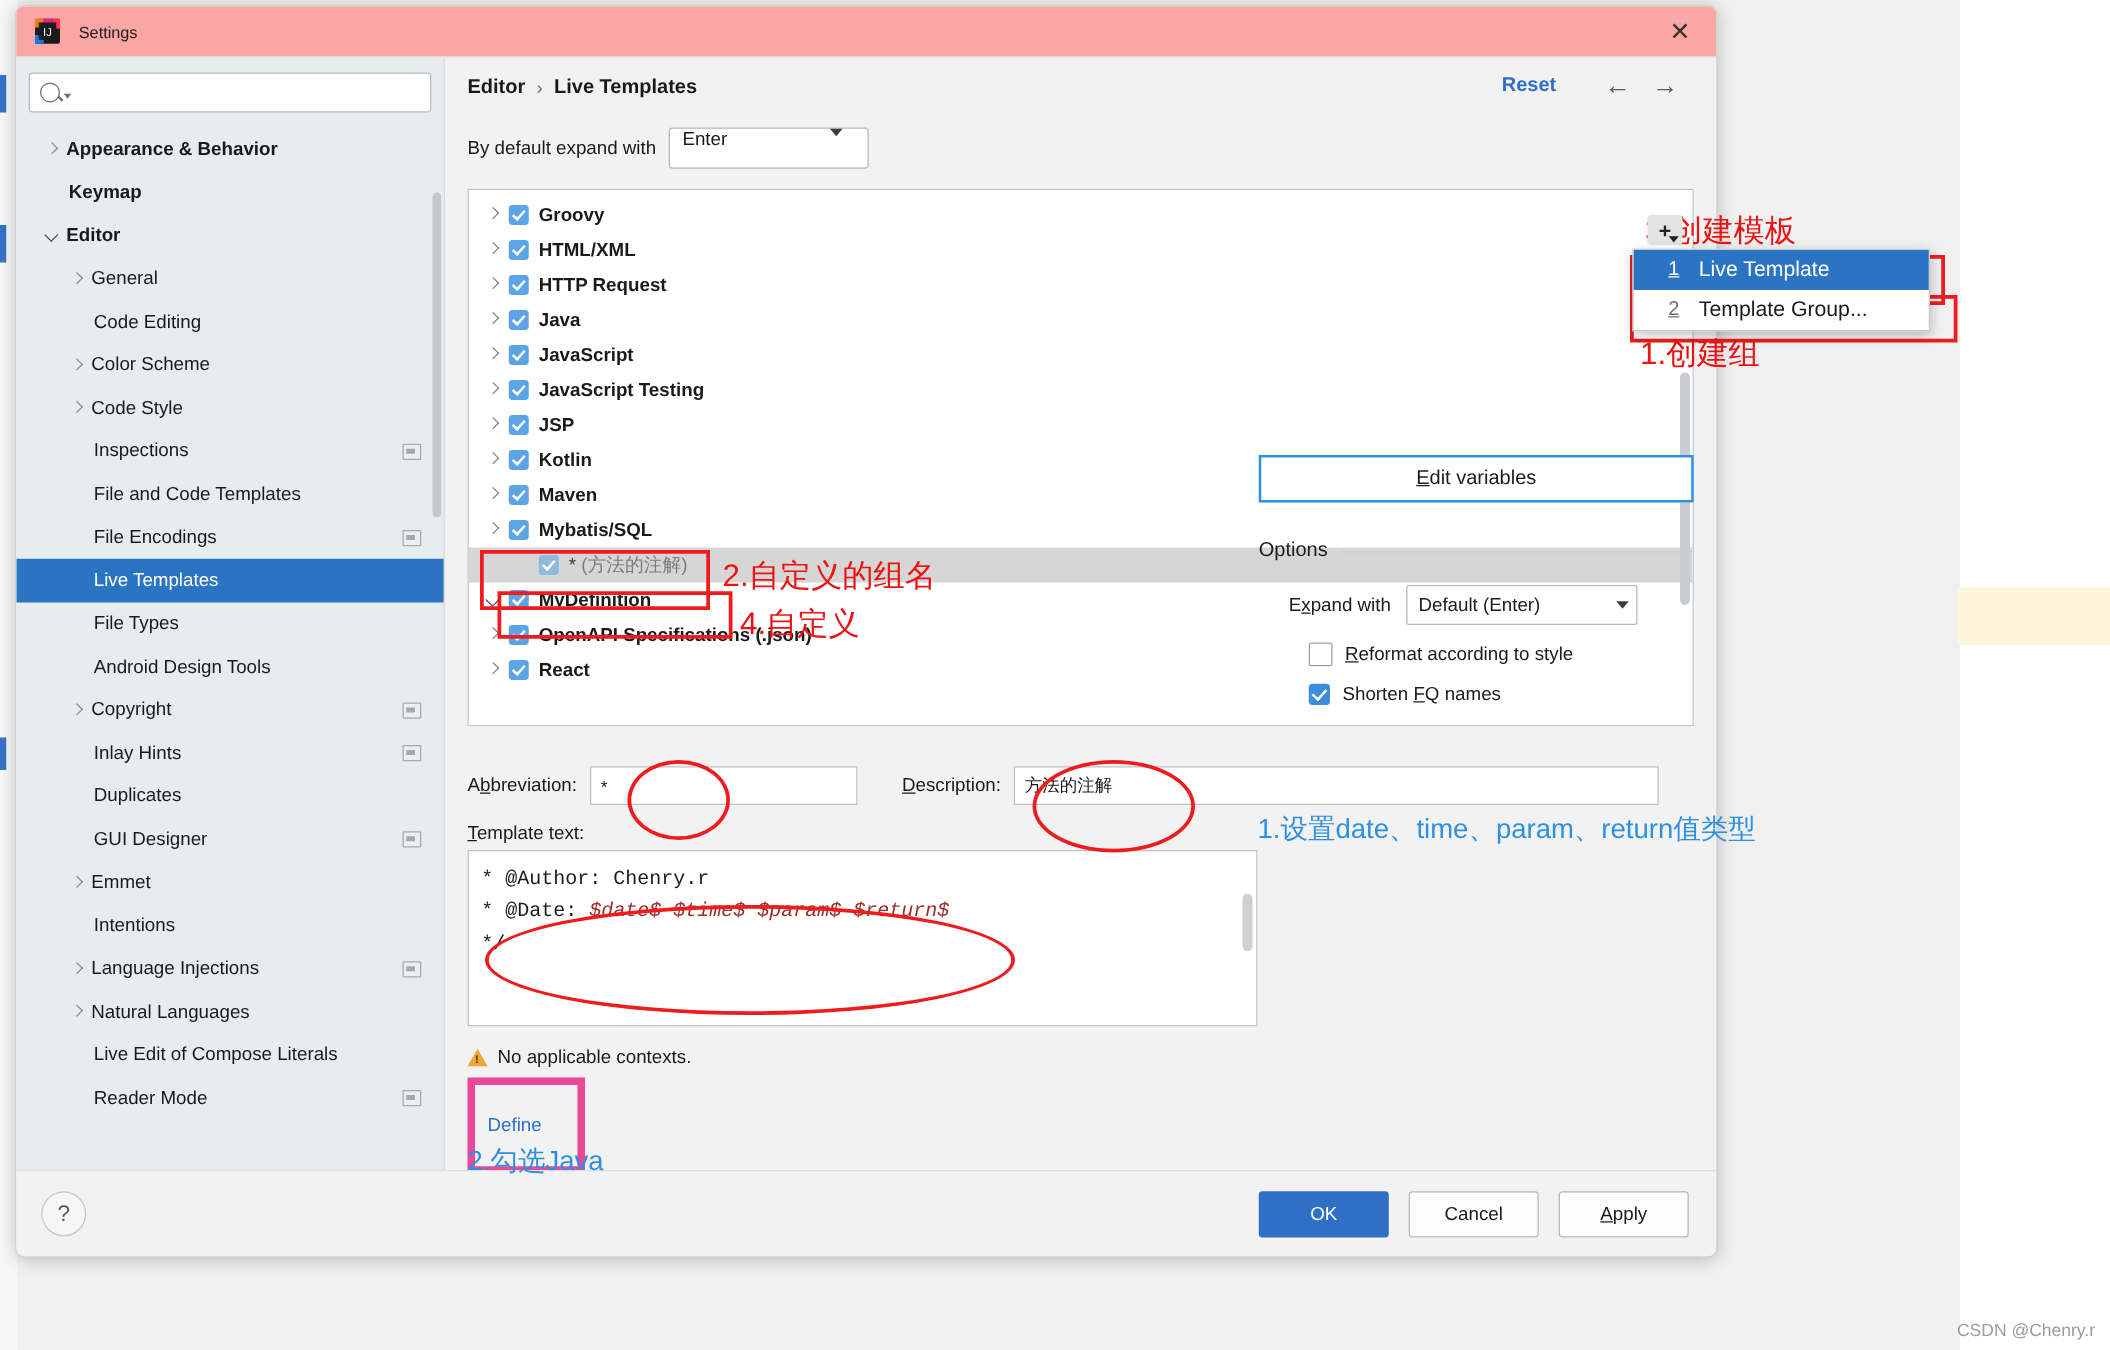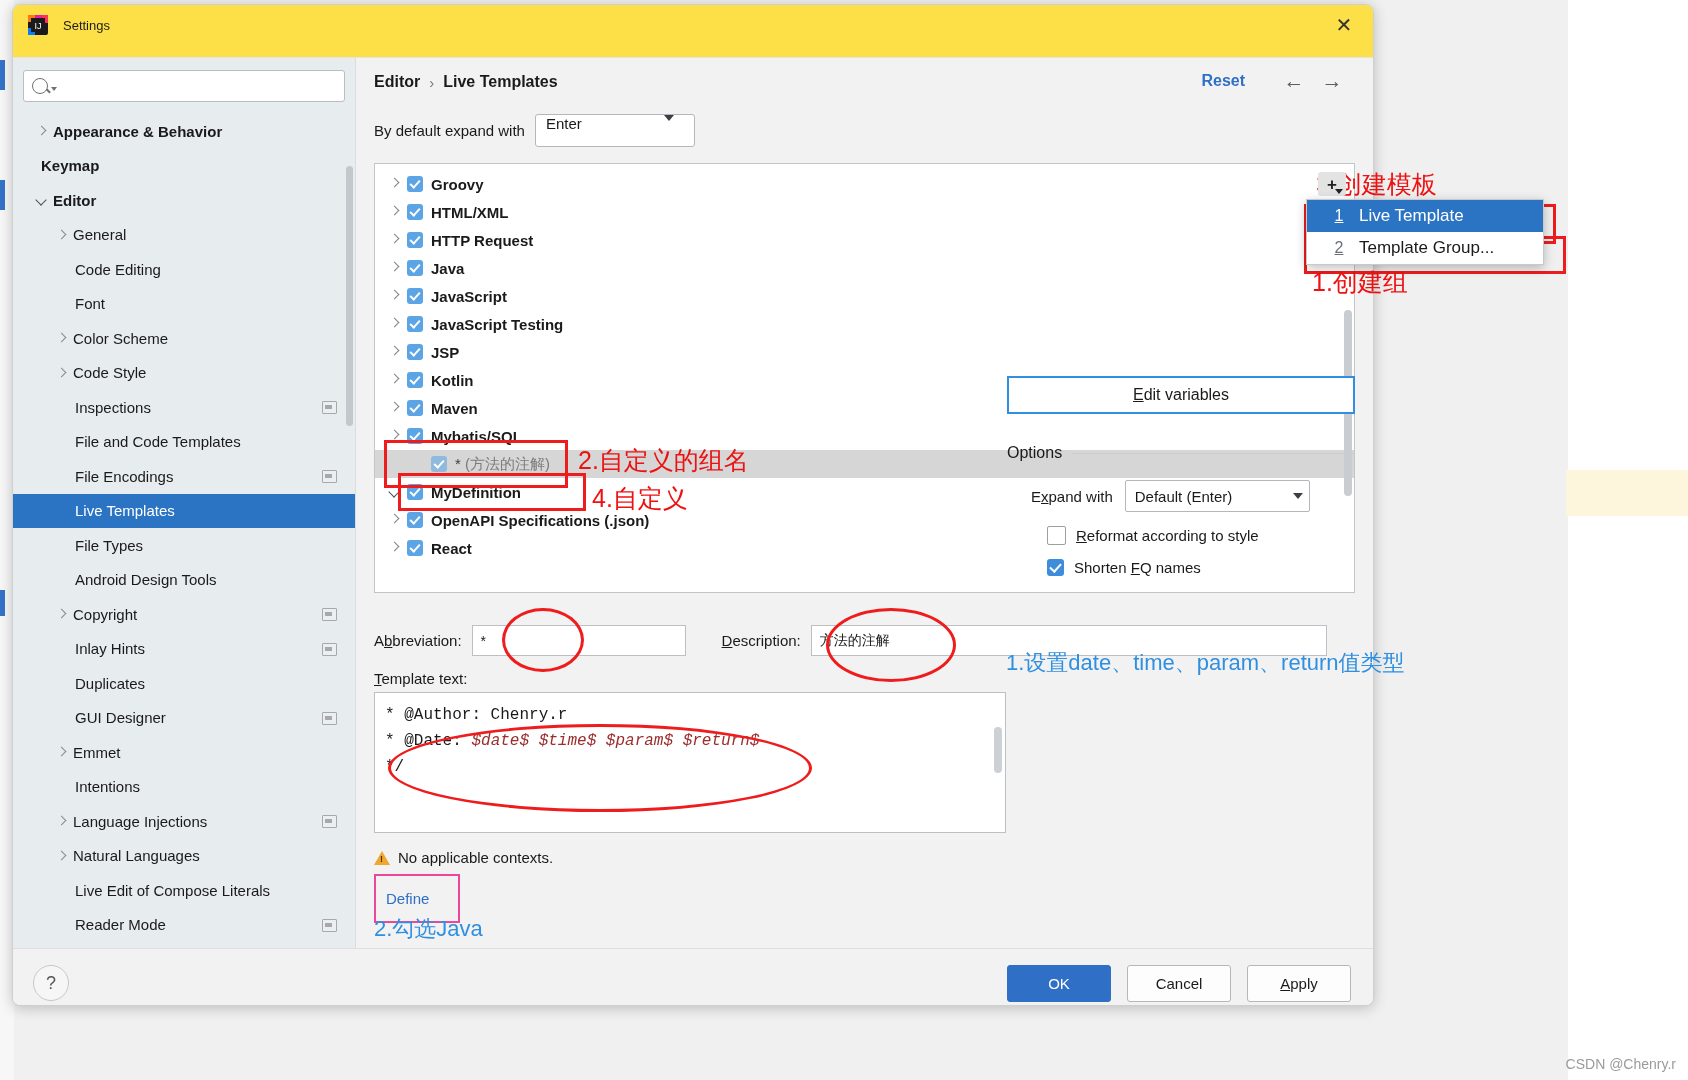--- a/index.html
+++ b/index.html
@@ -21,22 +21,22 @@
   
   .dialog{
     position:absolute;left:12px;top:4px;width:1360px;height:1000px;
     background:#f2f2f2;
     border:1px solid #cfcfcf;
     border-radius:8px;
     box-shadow:0 2px 14px rgba(0,0,0,.22);
     overflow:hidden;
   }
   .titlebar{
-    height:40px;background:#fde047;border-bottom:1px solid #e4e4e4;
-    display:flex;align-items:center;padding:0 6px 12px 14px;position:relative;
+    height:40px;background:#fca5a5;border-bottom:1px solid #e4e4e4;
+    display:flex;align-items:center;padding:0 6px 0 14px;position:relative;
   }
   .app-icon{width:22px;height:22px;margin-right:14px;flex:0 0 auto;position:relative;}
   .title-text{font-size:13px;color:#1d1d1d;}
   .close-btn{
     position:absolute;right:14px;top:6px;width:30px;height:28px;
     display:flex;align-items:center;justify-content:center;color:#333;font-size:20px;cursor:pointer;
   }
 
   
   .dlg-body{display:flex;height:890px;}
@@ -68,21 +68,21 @@
     content:"";position:absolute;left:2px;top:3px;width:7px;height:7px;
     border-right:1.7px solid #4d5257;border-bottom:1.7px solid #4d5257;transform:rotate(45deg);
   }
   .tnode .lbl{white-space:nowrap;}
   .tnode.bold .lbl{font-weight:bold;}
   .tnode.selected{background:#2b74c3;}
   .tnode.selected .lbl{color:#fff;}
   .lvl0{padding-left:22px;}
   .lvl1{padding-left:42px;}
   .lvl1.noarrow{padding-left:62px;}
-  .lvl0.noarrow{padding-left:28px;}
+  .lvl0.noarrow{padding-left:42px;}
   .cfgbadge{
     position:absolute;right:18px;top:11px;width:13px;height:11px;
     border:1.4px solid #a5a9ad;background:#eceff1;border-radius:1px;
   }
   .cfgbadge:after{content:"";position:absolute;left:2px;top:3px;width:7px;height:4px;background:#a5a9ad;}
   .sb-scroll{
     position:absolute;right:2px;top:108px;width:7px;height:260px;background:#c3c8cc;border-radius:4px;
   }
 
   
@@ -149,21 +149,21 @@
   .var{color:#9b2d2d;font-style:italic;}
 
   .ctxrow{display:flex;align-items:center;margin-top:16px;font-size:15px;}
   .warn-tri{
     width:0;height:0;border-left:8px solid transparent;border-right:8px solid transparent;border-bottom:14px solid #f0a732;
     margin-right:8px;position:relative;
   }
   .warn-tri:after{content:"!";position:absolute;left:-2px;top:3px;font-size:9px;color:#4a3300;font-weight:bold;font-family:"Liberation Sans",sans-serif;}
   .define-btn{
     margin-top:8px;display:inline-flex;align-items:center;color:#2f6fc6;font-size:15px;
-    padding:14px 10px;border:2px solid #ec4899;width:62px;cursor:pointer;
+    padding:24px 10px;border:6px solid #ec4899;width:62px;cursor:pointer;
   }
   .define-btn .dcar{width:0;height:0;border-left:4px solid transparent;border-right:4px solid transparent;border-top:5px solid #6f7border;border-top-color:#5d6266;margin-left:7px;}
 
   
   .rightcol{position:absolute;right:18px;top:318px;width:348px;}
   .editvars{
     height:34px;border:2px solid #2f8fe0;background:#fff;display:flex;align-items:center;justify-content:center;
     font-size:16px;cursor:pointer;
   }
   .opt-title-row{display:flex;align-items:center;margin-top:30px;}
@@ -272,23 +272,20 @@
             <span class="arrow down"></span>
             <span class="lbl">Editor</span>
           </div>
           <div class="tnode lvl1">
             <span class="arrow right"></span>
             <span class="lbl">General</span>
           </div>
           <div class="tnode lvl1 noarrow">
             <span class="lbl">Code Editing</span>
           </div>
-          <div class="tnode lvl1 noarrow">
-            <span class="lbl">Font</span>
-          </div>
           <div class="tnode lvl1">
             <span class="arrow right"></span>
             <span class="lbl">Color Scheme</span>
           </div>
           <div class="tnode lvl1">
             <span class="arrow right"></span>
             <span class="lbl">Code Style</span>
           </div>
           <div class="tnode lvl1 noarrow">
             <span class="lbl">Inspections</span>

